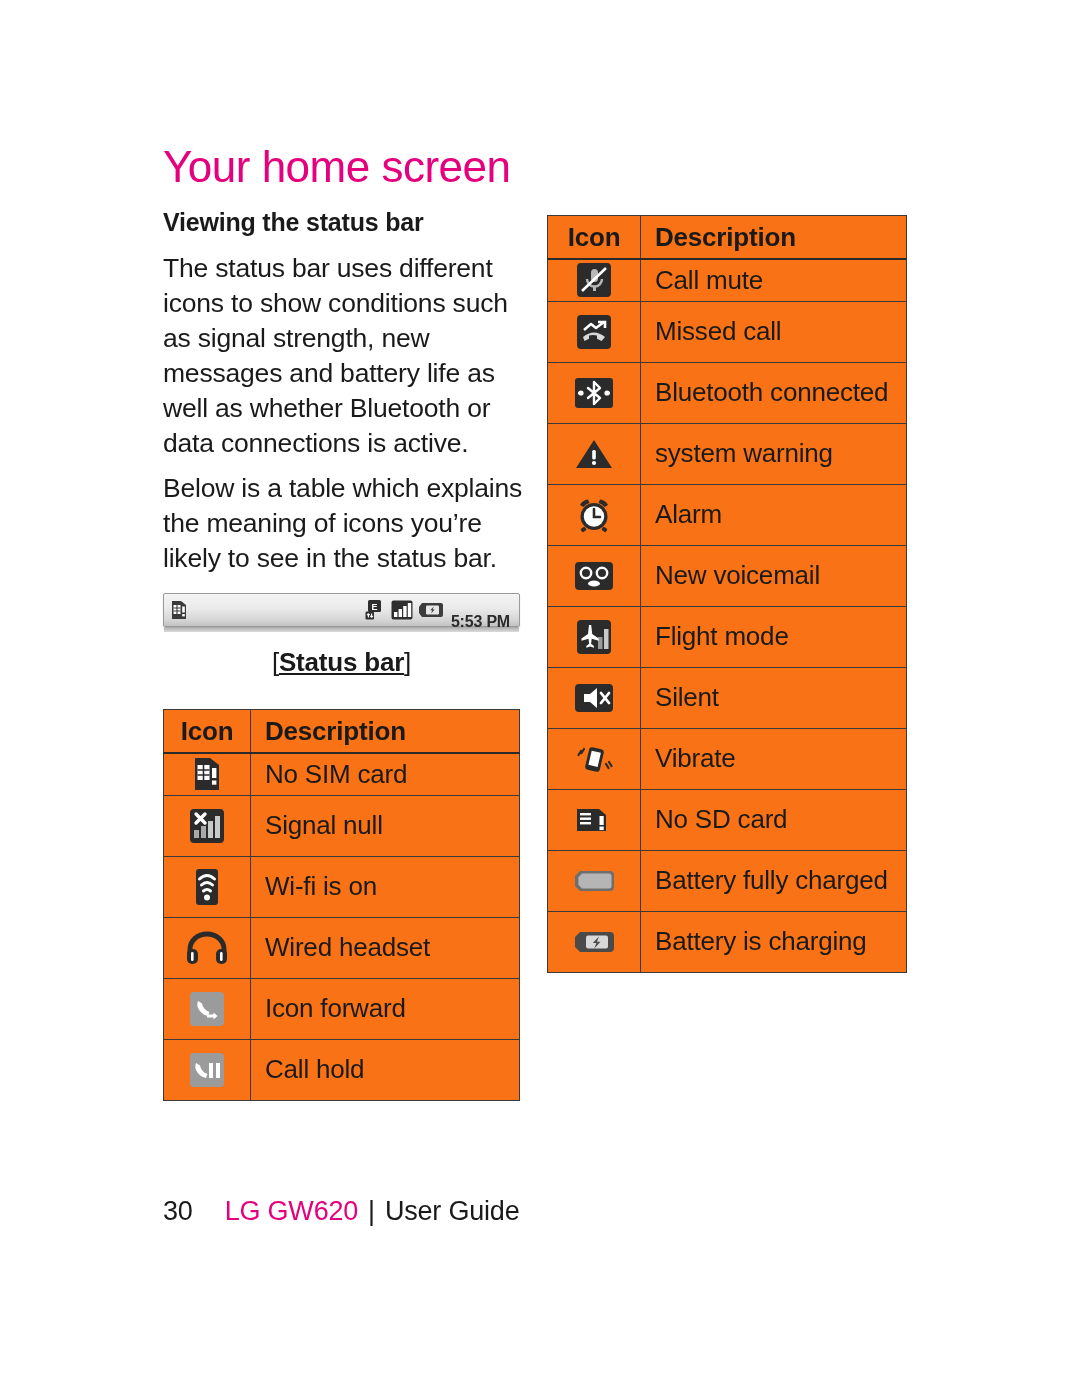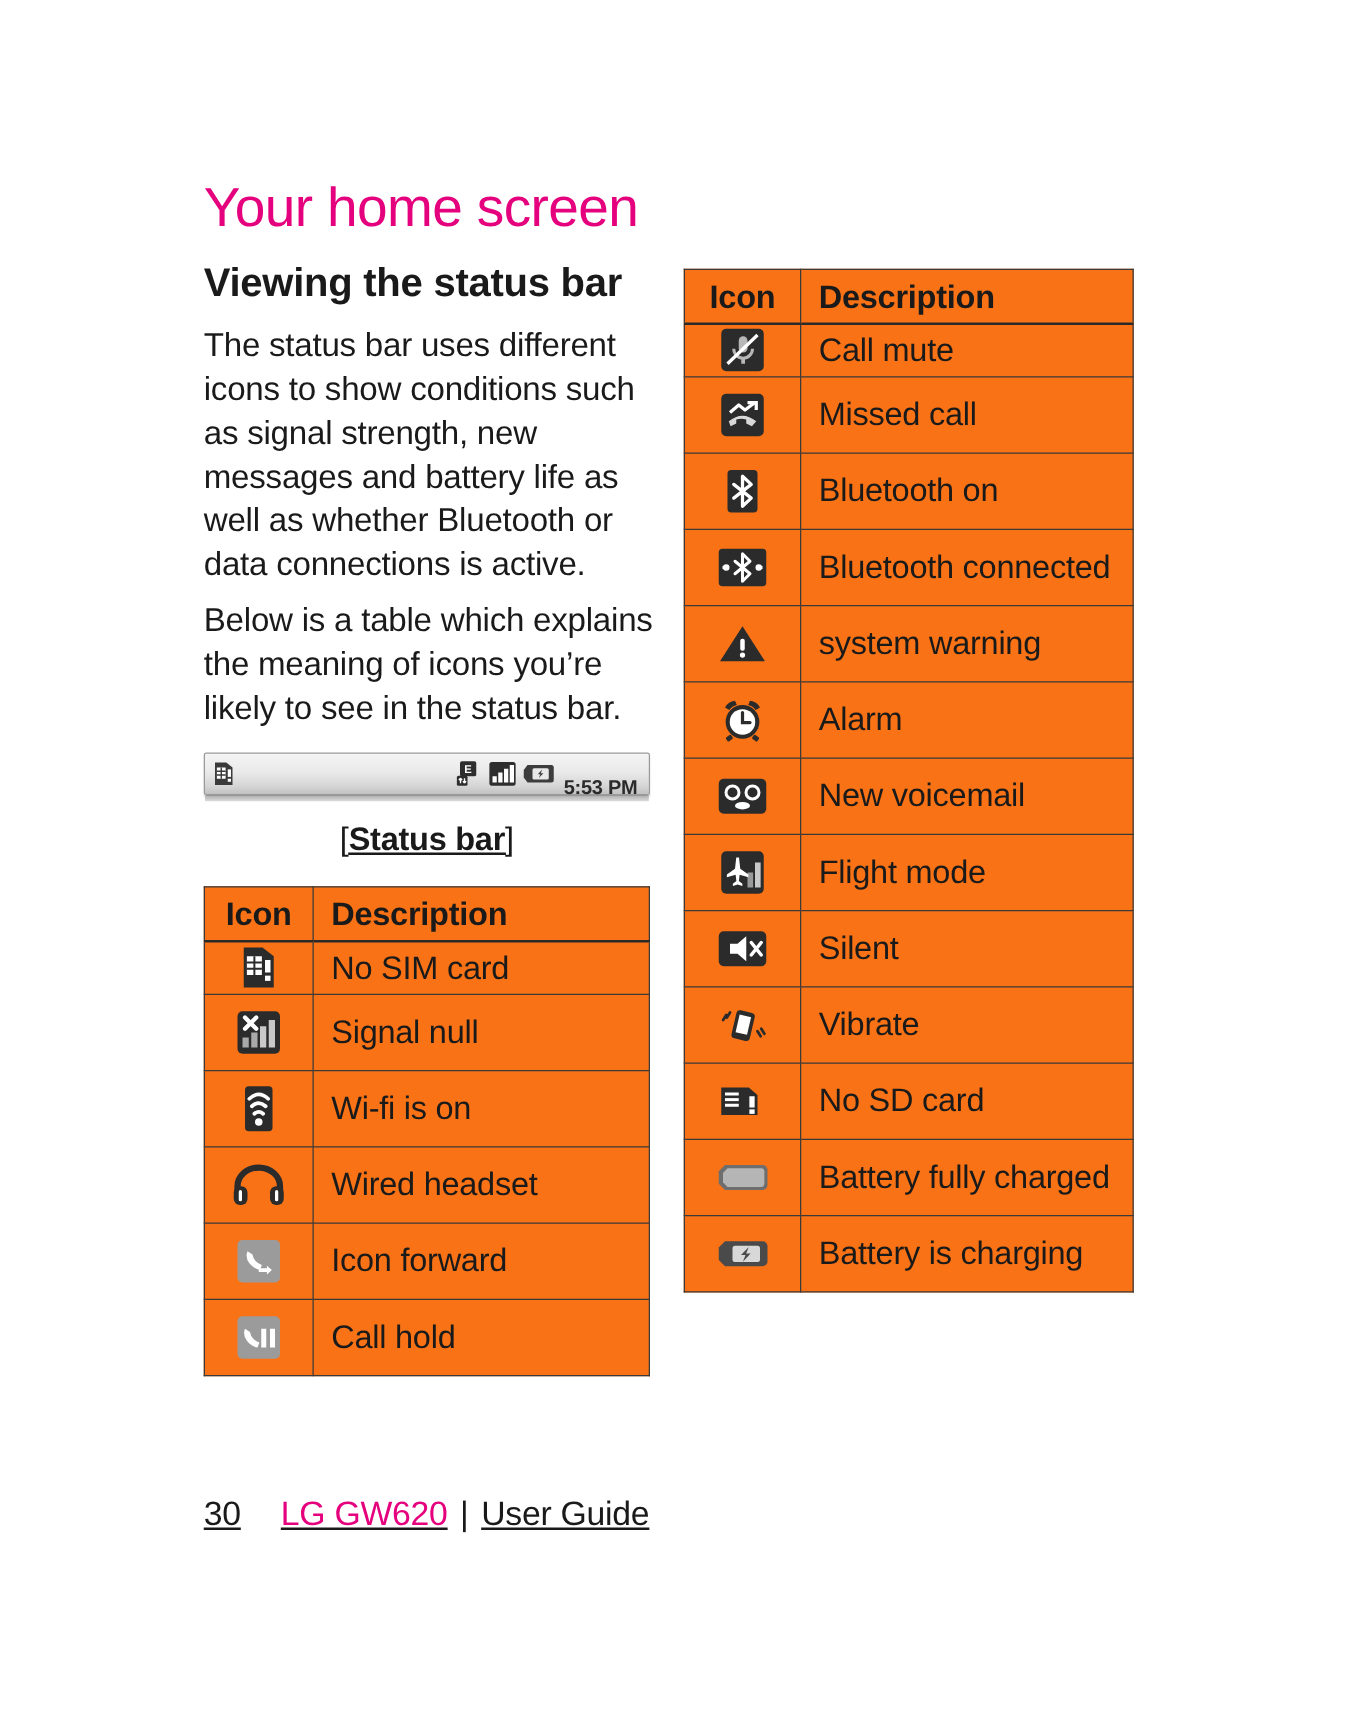--- a/index.html
+++ b/index.html
@@ -29,21 +29,21 @@
   }
 
   
   #left-col {
     position: absolute;
     left: 163px;
     top: 208px;
     width: 360px;
   }
   #section-heading {
-    font-size: 32px;
+    font-size: 25px;
     font-weight: bold;
     color: #1a1a1a;
     letter-spacing: -0.2px;
     margin: 0 0 14px 0;
     line-height: 1.15;
   }
   .body-para {
     font-size: 26.5px;
     line-height: 1.32;
     color: #1a1a1a;
@@ -158,21 +158,20 @@
   
   #footer {
     position: absolute;
     left: 163px;
     top: 1196px;
     font-size: 27px;
     letter-spacing: -0.2px;
     display: flex;
     align-items: baseline;
     gap: 0;
-    text-decoration: underline;
   }
   #footer .pagenum { color: #1a1a1a; margin-right: 32px; }
   #footer .brand { color: #E5007D; text-align: center; }
   #footer .sep { color: #1a1a1a; margin: 0 10px; }
   #footer .guide { color: #1a1a1a; }
 </style>
 </head>
 <body>
 
 <div id="page-title">Your home screen</div>
@@ -361,31 +360,20 @@
             <rect x="1" y="1" width="34" height="34" rx="4" fill="#2b2b2b"></rect>
             <path d="M7 23 q11 -9 22 0 l-3.5 4 l-4.5 -2.2 l0 -3.2 q-4 -1.2 -8 0 l0 3.2 l-4.5 2.2 z" fill="#d8d8d8"></path>
             <path d="M8 16 l7 -6 l5 4 l8 -6" stroke="#ffffff" stroke-width="2.6" fill="none" stroke-linejoin="round"></path>
             <path d="M22 8 h7 v6" stroke="#ffffff" stroke-width="2.6" fill="none"></path>
           </svg>
         </div>
       </td>
       <td class="col-desc">Missed call</td>
     </tr>
 
-    <tr>
-      <td class="col-icon">
-        <div class="cell-icon-wrap">
-          <svg width="28" height="36" viewBox="0 0 28 36">
-            <rect x="2" y="1" width="24" height="34" rx="3" fill="#2b2b2b"></rect>
-            <path d="M14 6 v24 l7 -6.5 l-14 -11 M14 6 l7 6.5 l-14 11" stroke="#ffffff" stroke-width="2.6" fill="none" stroke-linejoin="round" stroke-linecap="round"></path>
-          </svg>
-        </div>
-      </td>
-      <td class="col-desc">Bluetooth on</td>
-    </tr>
 
     <tr>
       <td class="col-icon">
         <div class="cell-icon-wrap">
           <svg width="40" height="32" viewBox="0 0 40 32">
             <rect x="1" y="1" width="38" height="30" rx="3" fill="#2b2b2b"></rect>
             <path d="M20 5 v22 l6 -6 l-12 -10 M20 5 l6 6 l-12 10" stroke="#ffffff" stroke-width="2.4" fill="none" stroke-linejoin="round" stroke-linecap="round"></path>
             <path d="M4 16 h5" stroke="#ffffff" stroke-width="2.4"></path>
             <path d="M31 16 h5" stroke="#ffffff" stroke-width="2.4"></path>
             <circle cx="7" cy="16" r="2.6" fill="#ffffff"></circle>

